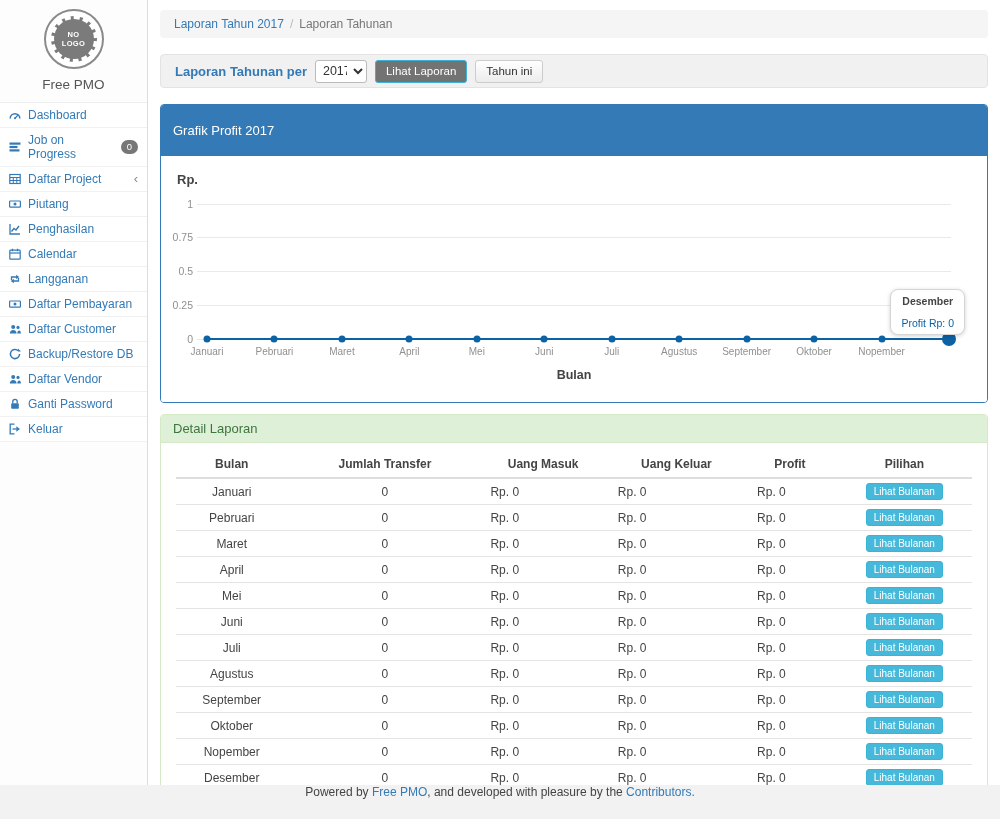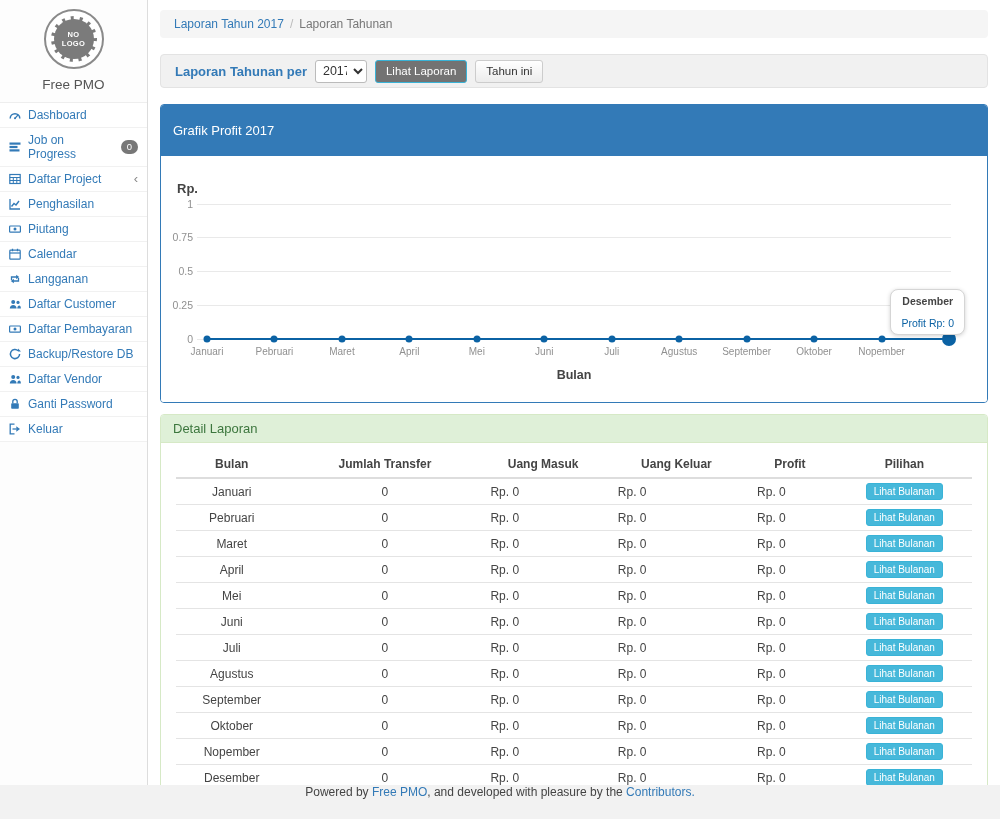--- a/index.html
+++ b/index.html
@@ -33,21 +33,21 @@
   .well select { font-family:inherit; font-size:12.5px; padding:2px 3px; border:1px solid #bbb; border-radius:3px; background:#fff; color:#333; width:52px; height:23px; }
   .btn { font-family:inherit; font-size:11.5px; padding:4px 10px; border-radius:3px; cursor:pointer; line-height:13px; }
   .btn-info { background:#737373; border:1px solid #39b3d7; color:#fff;text-align:center; }
   .btn-default { background:linear-gradient(#fff,#ececec); border:1px solid #ccc; color:#333; }
 
   
   .panel { border-radius:4px; margin-bottom:11px; }
   .panel-primary { border:1px solid #337ab7; }
   .panel-primary .panel-heading { background:#337ab7; color:#fff; padding:18px 12px; font-size:13px; border-radius:3px 3px 0 0; }
   .chart-body { position:relative; height:246px; background:#fff; border-radius:0 0 3px 3px; }
-  .ylab { position:absolute; left:16px; top:25px; font-weight:bold; font-size:13px; color:#444; }
+  .ylab { position:absolute; left:16px; top:16px; font-weight:bold; font-size:13px; color:#444; }
   .grid-row { position:absolute; left:0; width:100%; height:0; }
   .grid-row .tick { position:absolute; left:0; width:32px; top:-6px; text-align:right; font-size:10.5px; color:#909090; }
   .grid-row .gline { position:absolute; left:36px; width:754px; top:0; border-top:1px solid #e9e9e9; }
   .gr0{top:48px} .gr1{top:81px} .gr2{top:115px} .gr3{top:149px} .gr4{top:183px}
   .dots-area { position:absolute; left:46px; top:0; width:742px; height:100%; }
   .plot-line { position:absolute; left:0; width:100%; top:181.75px; height:2.5px; background:#0b62a4; border-radius:2px; }
   .dot { position:absolute; top:183px; width:7px; height:7px; border-radius:50%; background:#0b62a4; transform:translate(-50%,-50%); }
   .dot.big { width:14px; height:14px; }
   .xlab { position:absolute; top:190px; width:80px; margin-left:-40px; text-align:center; font-size:10px; color:#909090; }
   .axis-title { position:absolute; left:36px; width:754px; top:212px; text-align:center; font-weight:bold; font-size:12.5px; color:#444; }
@@ -115,34 +115,34 @@
                 <rect x="0.8" y="1.5" width="10.4" height="9" fill="none" stroke="currentColor" stroke-width="1.2"></rect>
                 <path d="M0.8 4.5h10.4M0.8 7.5h10.4M4.3 4.5v6M7.8 4.5v6" stroke="currentColor" stroke-width="1" fill="none"></path>
               </svg>
             </span>
             <span>Daftar Project</span>
             <span class="chev">‹</span>
           </li>
           <li>
             <span class="ico">
               <svg width="12" height="12" viewBox="0 0 12 12">
+                <rect x="0.6" y="3" width="10.8" height="6.2" rx="0.8" fill="none" stroke="currentColor" stroke-width="1.2"></rect>
+                <circle cx="6" cy="6.1" r="1.5" fill="currentColor"></circle>
+              </svg>
+            </span>
+            <span>Piutang</span>
+          </li>
+          <li>
+            <span class="ico">
+              <svg width="12" height="12" viewBox="0 0 12 12">
                 <path d="M1 1v10h10" fill="none" stroke="currentColor" stroke-width="1.3"></path>
                 <path d="M2.5 8.5L5 5.5l2 1.5 3-4" fill="none" stroke="currentColor" stroke-width="1.4"></path>
               </svg>
             </span>
             <span>Penghasilan</span>
-          </li>
-          <li>
-            <span class="ico">
-              <svg width="12" height="12" viewBox="0 0 12 12">
-                <rect x="0.6" y="3" width="10.8" height="6.2" rx="0.8" fill="none" stroke="currentColor" stroke-width="1.2"></rect>
-                <circle cx="6" cy="6.1" r="1.5" fill="currentColor"></circle>
-              </svg>
-            </span>
-            <span>Piutang</span>
           </li>
           <li>
             <span class="ico">
               <svg width="12" height="12" viewBox="0 0 12 12">
                 <rect x="0.8" y="2.2" width="10.4" height="9" rx="0.8" fill="none" stroke="currentColor" stroke-width="1.2"></rect>
                 <path d="M0.8 5h10.4" stroke="currentColor" stroke-width="1.2"></path>
                 <path d="M3.5 0.8v2.4M8.5 0.8v2.4" stroke="currentColor" stroke-width="1.3"></path>
               </svg>
             </span>
             <span>Calendar</span>
@@ -154,36 +154,36 @@
                 <path d="M7.2 1.8L10.2 4 7.2 6.2z" fill="currentColor"></path>
                 <path d="M9.5 5v3H4" fill="none" stroke="currentColor" stroke-width="1.3"></path>
                 <path d="M4.8 5.8L1.8 8l3 2.2z" fill="currentColor"></path>
               </svg>
             </span>
             <span>Langganan</span>
           </li>
           <li>
             <span class="ico">
               <svg width="12" height="12" viewBox="0 0 12 12">
+                <rect x="0.6" y="3" width="10.8" height="6.2" rx="0.8" fill="none" stroke="currentColor" stroke-width="1.2"></rect>
+                <circle cx="6" cy="6.1" r="1.5" fill="currentColor"></circle>
+              </svg>
+            </span>
+            <span>Daftar Pembayaran</span>
+          </li>
+          <li>
+            <span class="ico">
+              <svg width="12" height="12" viewBox="0 0 12 12">
                 <circle cx="4.2" cy="4" r="2" fill="currentColor"></circle>
                 <path d="M0.8 10.5c0-2.1 1.5-3.4 3.4-3.4s3.4 1.3 3.4 3.4z" fill="currentColor"></path>
                 <circle cx="9" cy="4.4" r="1.6" fill="currentColor"></circle>
                 <path d="M8.2 10.5c.1-1.8 1-2.9 2.1-2.9.9 0 1.5.8 1.6 2.9z" fill="currentColor"></path>
               </svg>
             </span>
             <span>Daftar Customer</span>
-          </li>
-          <li>
-            <span class="ico">
-              <svg width="12" height="12" viewBox="0 0 12 12">
-                <rect x="0.6" y="3" width="10.8" height="6.2" rx="0.8" fill="none" stroke="currentColor" stroke-width="1.2"></rect>
-                <circle cx="6" cy="6.1" r="1.5" fill="currentColor"></circle>
-              </svg>
-            </span>
-            <span>Daftar Pembayaran</span>
           </li>
           <li>
             <span class="ico">
               <svg width="12" height="12" viewBox="0 0 12 12">
                 <path d="M10.6 6a4.6 4.6 0 1 1-1.4-3.3" fill="none" stroke="currentColor" stroke-width="1.5"></path>
                 <path d="M9 0.4v3h3z" fill="currentColor"></path>
               </svg>
             </span>
             <span>Backup/Restore DB</span>
           </li>

